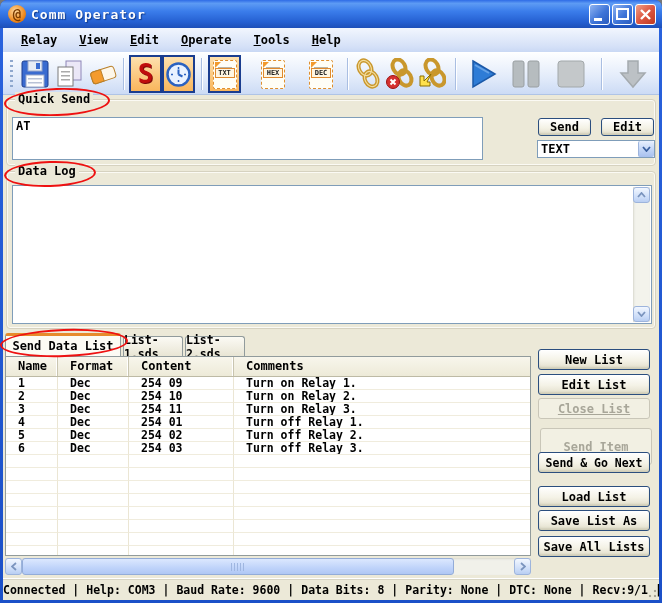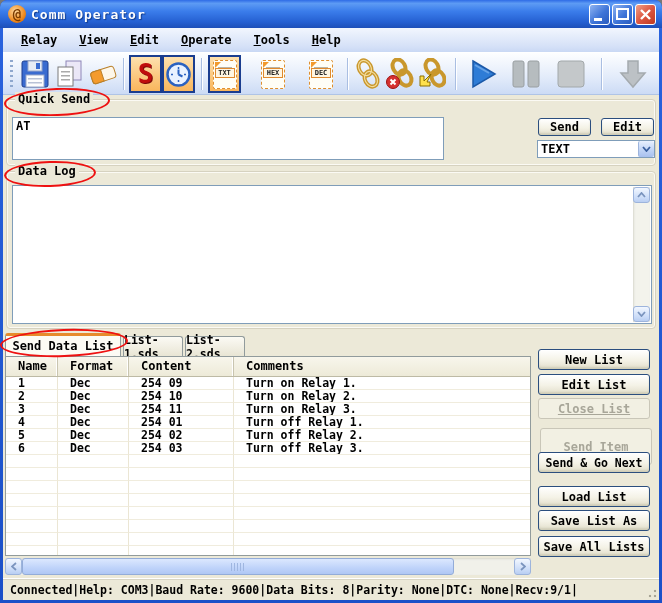--- a/index.html
+++ b/index.html
@@ -97,21 +97,21 @@
     box-shadow:inset -1px 0 0 #fff;}
   .th:last-child{border-right:none;box-shadow:none;}
   .trow{display:flex;height:13px;}
   .td{font:bold 11.5px/12px "DejaVu Sans Mono",monospace;padding-left:12px;border-right:1px solid #EBE6D4;
     border-bottom:1px solid #F0ECDD;white-space:nowrap;overflow:hidden;}
   .td:last-child{border-right:none;}
   .c-name{width:52px;} .c-format{width:71px;} .c-content{width:105px;} .c-comments{flex:1;}
   
   .statusbar{position:absolute;left:3px;top:578px;width:656px;height:22px;background:#ECE9D8;
     border-top:1px solid #FFF;box-shadow:inset 0 1px 0 #D8D5C4;display:flex;align-items:center;
-    padding-left:7px;font:bold 11.5px "DejaVu Sans Mono",monospace;color:#000;white-space:nowrap;}
+    gap:7px;font:bold 11.5px "DejaVu Sans Mono",monospace;color:#000;white-space:nowrap;}
   .statusbar .sep{color:#000;}
   .resize-grip{position:absolute;right:2px;bottom:2px;width:12px;height:12px;
     background:
       radial-gradient(circle at 10px 10px,#A8A595 1.2px,transparent 1.6px),
       radial-gradient(circle at 10px 5px,#A8A595 1.2px,transparent 1.6px),
       radial-gradient(circle at 5px 10px,#A8A595 1.2px,transparent 1.6px);}
   .loglines{position:absolute;left:4px;top:3px;right:22px;font:bold 12px/17px "DejaVu Sans Mono",monospace;}
   .logline{min-height:17px;white-space:pre;}
 </style>
 </head>
@@ -273,21 +273,21 @@
         <path d="M11 3 L21 3 L21 15 L28 15 L16 29 L4 15 L11 15 Z" fill="#BCC1C5" stroke="#A4AAAE" stroke-width="1.5"></path>
       </svg>
     </div>
   </div>
 
   <div class="client">
 
     <div class="groupbox" style="left:3px;top:4px;width:650px;height:67px;">
       <div class="grouplabel">Quick Send</div>
       <div class="annotation" style="left:-3px;top:-12px;width:106px;height:28px;transform:rotate(-2deg);"></div>
-      <div class="textbox" style="position:absolute;left:5px;top:17px;width:432px;height:43px;padding:1px 3px;">AT</div>
+      <div class="textbox" style="position:absolute;left:5px;top:17px;width:471px;height:43px;padding:1px 3px;">AT</div>
       <div class="xp-btn u" style="left:531px;top:18px;width:53px;height:18px;">Send</div>
       <div class="xp-btn u" style="left:594px;top:18px;width:53px;height:18px;">Edit</div>
       <div class="dropdown" style="left:530px;top:40px;width:118px;height:18px;">
         <span class="val">TEXT</span>
         <span class="dd-btn">
           <svg width="9" height="6">
               <path d="M1 1 L4.5 5 L8 1" fill="none" stroke="#3A5F9E" stroke-width="1.8"></path>
             </svg>
         </span>
       </div>

